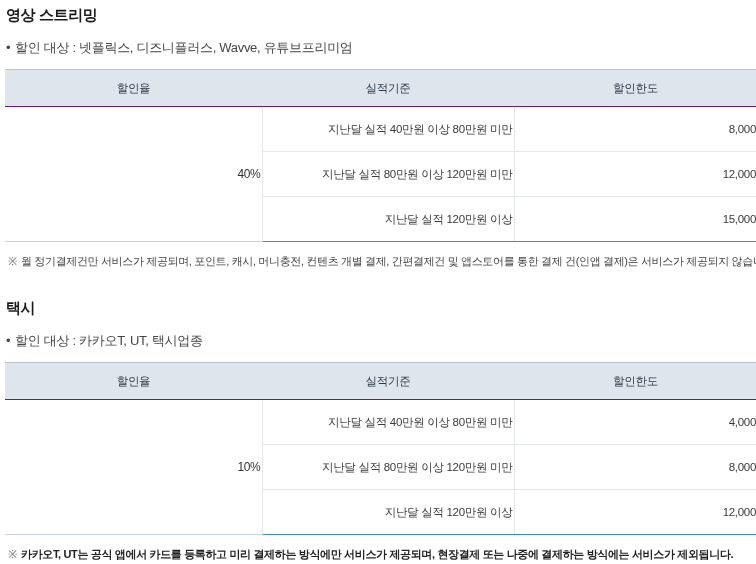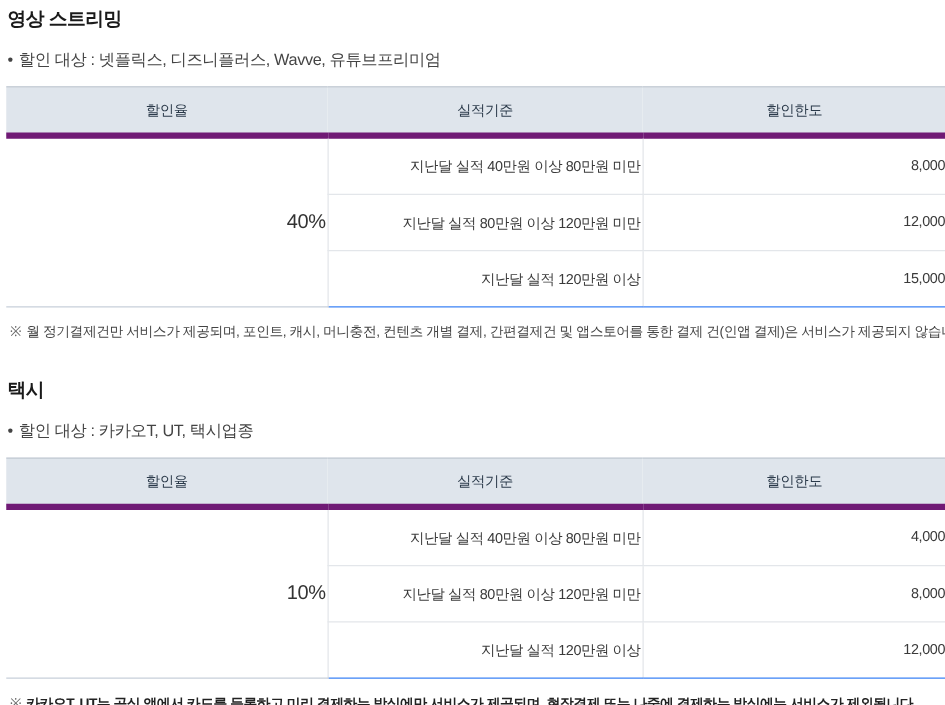--- a/index.html
+++ b/index.html
@@ -46,21 +46,21 @@
   }
   table.rate-table {
     border-collapse: collapse;
     width: 746px;
     margin: 0 0 0 5px;
     table-layout: fixed;
   }
   table.rate-table th {
     background: #dfe5ec;
     border-top: 1px solid #b9c2cd;
-    border-bottom: 5px solid #701a75;
+    border-bottom: 1px solid #701a75;
     font-size: 11.5px;
     font-weight: normal;
     color: #2b3a4a;
     height: 34px;
     text-align: center;
     letter-spacing: -0.3px;
     font-family: Liberation Serif, serif;
   }
   table.rate-table th.col-rate { width: 255px; }
   table.rate-table th.col-criteria { width: 250px; }
@@ -70,21 +70,21 @@
     color: #3a3a3a;
     height: 42px;
     text-align: right;
     border-bottom: 1px solid #e3e6ea;
     letter-spacing: -0.3px;
     vertical-align: middle;
   }
   table.rate-table td.rate-cell {
     border-right: 1px solid #e3e6ea;
     border-bottom: 1px solid #c8d0da;
-    font-size: 16px;
+    font-size: 12px;
     color: #333333;
   }
   table.rate-table td.criteria-cell {
     border-right: 1px solid #e3e6ea;
   }
   table.rate-table tr.last-row td {
     border-bottom: 1px solid #3b82f6;
   }
   .note {
     font-size: 11px;

